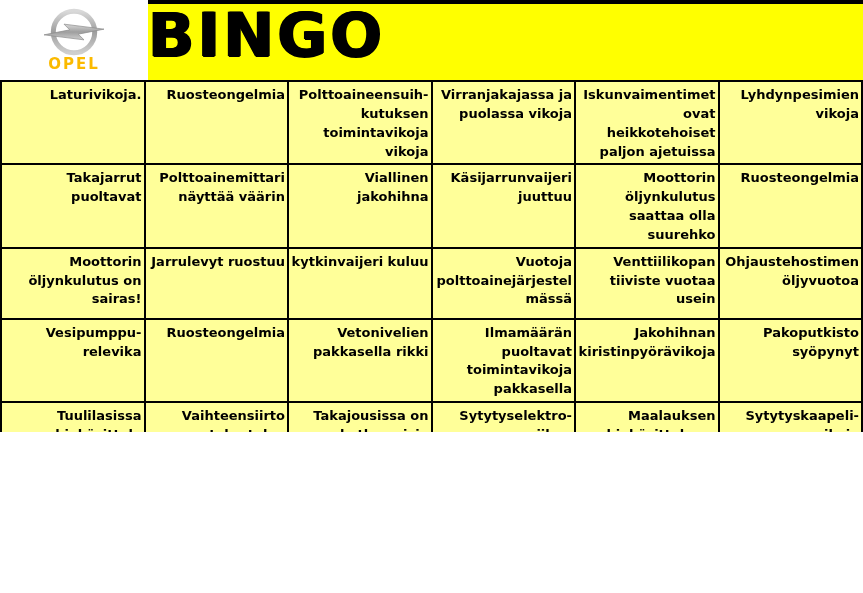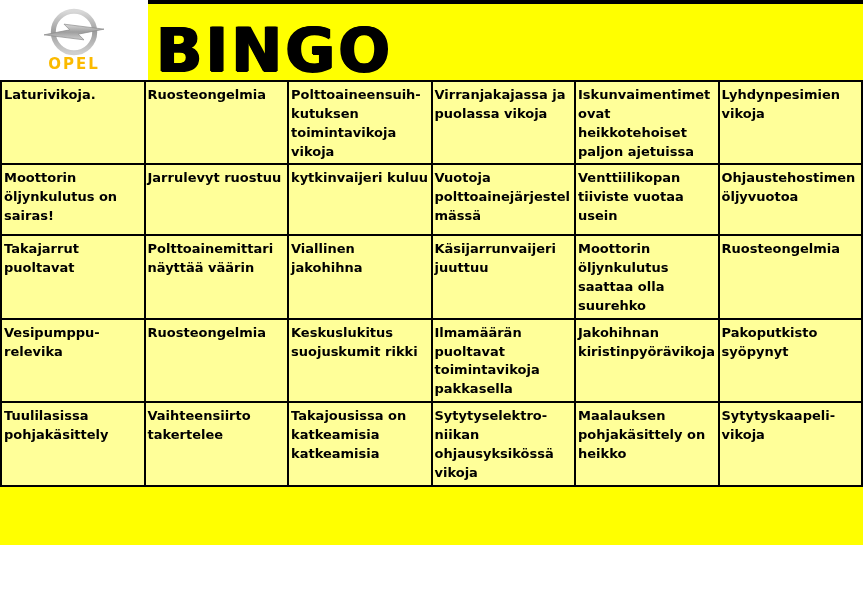--- a/index.html
+++ b/index.html
@@ -1,38 +1,38 @@
 <!DOCTYPE html>
 <html><head>
 <meta charset="utf-8">
 <style>
   html,body { margin:0; padding:0; background:#fff; }
   .page {
     position:relative;
-    width:863px; height:545px;
+    width:863px; height:432px;
     background:#FFFF00;
     font-family:"DejaVu Sans", sans-serif;
     overflow:hidden;
   }
   
   .header { display:flex; height:80px; }
   .logo-box {
     width:148px; height:80px;
     background:#ffffff;
     display:flex; flex-direction:column;
     align-items:center; justify-content:center;
   }
   .logo-box svg { display:block; }
   .title-area {
     flex:1; height:80px;
     background:#FFFF00;
     border-top:4px solid #000;
     box-sizing:border-box;
-    display:flex; align-items:flex-end;
-    padding-left:8px;
+    display:flex; align-items:flex-start;
+    padding-left:0;
   }
   .big-title {
     margin:0;
     font-size:61px;
     font-weight:bold;
     letter-spacing:3px;
     line-height:1;
     color:#000;
     text-shadow:1px 0 0 #000, -1px 0 0 #000, 0 1px 0 #000; 
   }
@@ -40,21 +40,21 @@
   table.bingo {
     width:863px;
     border-collapse:collapse;
     table-layout:fixed;
     background:#FFFF99;
   }
   table.bingo td {
     border:2px solid #000;
     background:#FFFF99;
     vertical-align:top;
-    text-align:left;
+    text-align:right;
     font-size:13px;
     font-weight:bold;
     line-height:1.45;
     color:#000;
     padding:4px 2px 2px 2px;
     height:63px;
     overflow:hidden;
     word-wrap:break-word;
   }
   
@@ -101,39 +101,39 @@
     <tbody>
         <tr>
           <td>Laturivikoja.</td>
           <td>Ruosteongelmia</td>
           <td>Polttoaineensuih- kutuksen toimintavikoja vikoja</td>
           <td>Virranjakajassa ja puolassa vikoja</td>
           <td>Iskunvaimentimet ovat heikkotehoiset paljon ajetuissa</td>
           <td>Lyhdynpesimien vikoja</td>
         </tr>
         <tr>
+          <td>Takajarrut puoltavat</td>
+          <td>Polttoainemittari näyttää väärin</td>
+          <td>Viallinen jakohihna</td>
+          <td>Käsijarrunvaijeri juuttuu</td>
+          <td>Moottorin öljynkulutus saattaa olla suurehko</td>
+          <td>Ruosteongelmia</td>
+        </tr>
+        <tr>
           <td>Moottorin öljynkulutus on sairas!</td>
           <td>Jarrulevyt ruostuu</td>
           <td>kytkinvaijeri kuluu</td>
           <td>Vuotoja polttoainejärjestel mässä</td>
           <td>Venttiilikopan tiiviste vuotaa usein</td>
           <td>Ohjaustehostimen öljyvuotoa</td>
         </tr>
         <tr>
-          <td>Takajarrut puoltavat</td>
-          <td>Polttoainemittari näyttää väärin</td>
-          <td>Viallinen jakohihna</td>
-          <td>Käsijarrunvaijeri juuttuu</td>
-          <td>Moottorin öljynkulutus saattaa olla suurehko</td>
-          <td>Ruosteongelmia</td>
-        </tr>
-        <tr>
           <td>Vesipumppu- relevika</td>
           <td>Ruosteongelmia</td>
-          <td>Keskuslukitus suojuskumit rikki</td>
+          <td>Vetonivelien pakkasella rikki</td>
           <td>Ilmamäärän puoltavat toimintavikoja pakkasella</td>
           <td>Jakohihnan kiristinpyörävikoja</td>
           <td>Pakoputkisto syöpynyt</td>
         </tr>
         <tr>
           <td>Tuulilasissa pohjakäsittely</td>
           <td>Vaihteensiirto takertelee</td>
           <td>Takajousissa on katkeamisia katkeamisia</td>
           <td>Sytytyselektro- niikan ohjausyksikössä vikoja</td>
           <td>Maalauksen pohjakäsittely on heikko</td>

